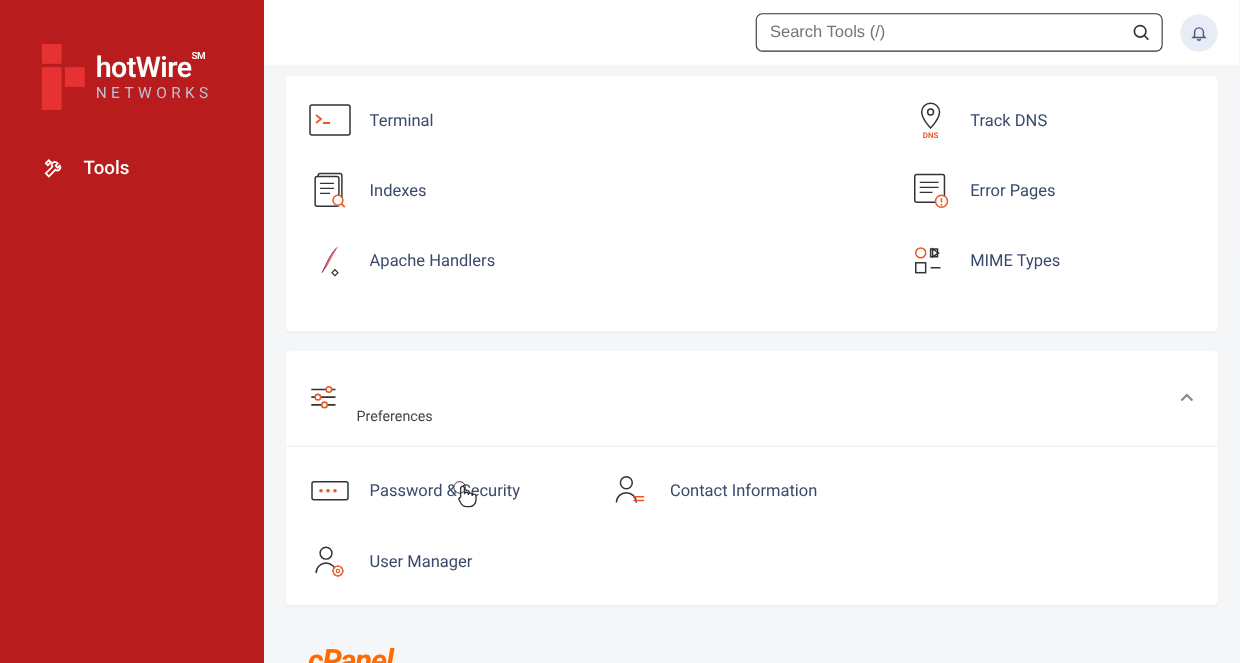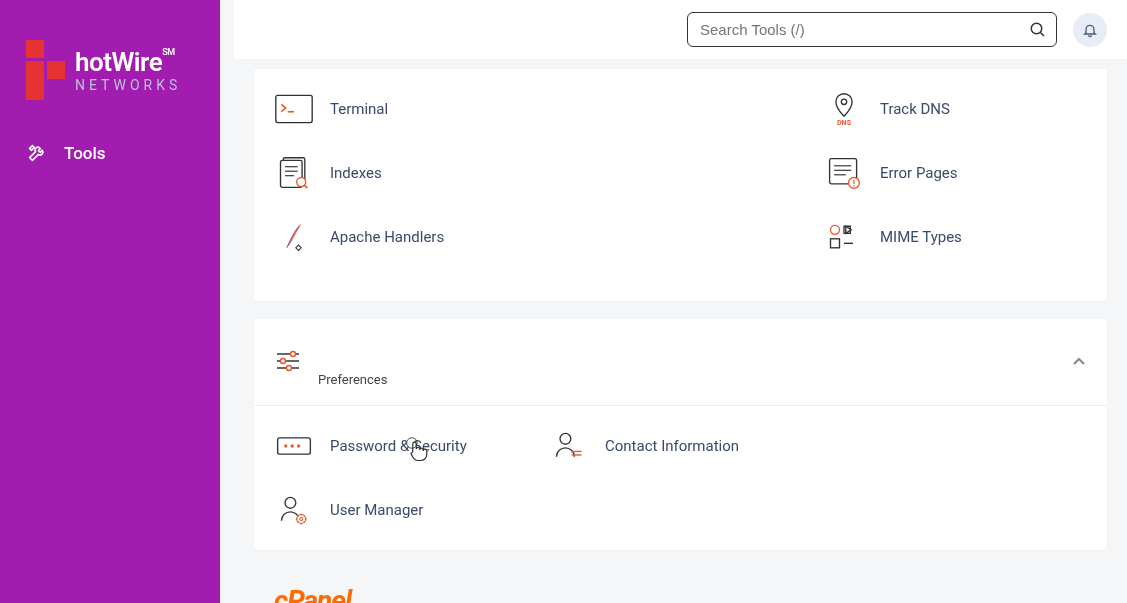--- a/index.html
+++ b/index.html
@@ -1,32 +1,32 @@
 <!DOCTYPE html>
 <html><head>
   <meta charset="utf-8">
   <style>
     * { margin: 0; padding: 0; box-sizing: border-box; }
     body { font-family: -apple-system, BlinkMacSystemFont, 'Segoe UI', Roboto, sans-serif; background: #f5f6f8; color: #333; width: 1127px; height: 603px; overflow: hidden; }
     .app { display: flex; height: 100%; }
-    .sidebar { width: 220px; background: #a21caf; color: #fff; padding: 20px 4px; flex-shrink: 0; }
+    .sidebar { width: 240px; background: #b91c1c; color: #fff; padding: 20px 16px; flex-shrink: 0; }
     .logo { padding: 20px 22px 30px; }
     .logo-row { display: flex; align-items: center; gap: 10px; }
     .logo-squares { display: grid; grid-template-columns: 18px 18px; grid-template-rows: 18px 18px; gap: 3px; }
     .logo-squares span { background: #e63232; }
     .logo-squares span:nth-child(2) { visibility: hidden; }
     .logo-squares .big { grid-row: span 2; height: 39px; }
     .logo-text { display: flex; flex-direction: column; }
     .logo-main { font-size: 26px; font-weight: 600; letter-spacing: -0.5px; color: #fff; }
     .logo-main sup { font-size: 9px; vertical-align: top; }
     .logo-sub { font-size: 14px; letter-spacing: 4px; color: #b9c2d6; }
     .sidebar-item { display: flex; align-items: center; gap: 16px; padding: 12px 22px; cursor: pointer; }
     .sidebar-item .sb-icon { width: 22px; height: 22px; display: flex; align-items: center; justify-content: center; }
     .sidebar-item .sb-label { font-size: 17px; font-weight: 500; }
-    .main { flex: 1; display: flex; flex-direction: column; overflow: hidden; padding-left: 14px; }
+    .main { flex: 1; display: flex; flex-direction: column; overflow: hidden; }
     .topbar { background: #fff; padding: 12px 20px; display: flex; align-items: center; justify-content: flex-end; gap: 16px; }
     .search-wrap { position: relative; width: 370px; }
     .search-input { width: 100%; padding: 8px 36px 8px 12px; border: 1.5px solid #333; border-radius: 6px; font-size: 15px; outline: none; }
     .search-icon { position: absolute; right: 10px; top: 50%; transform: translateY(-50%); width: 18px; height: 18px; }
     .notif-btn { width: 34px; height: 34px; border-radius: 50%; background: #e8ecf6; display: flex; align-items: center; justify-content: center; cursor: pointer; }
     .content { flex: 1; padding: 10px 20px 16px 20px; overflow-y: auto; }
     .panel { background: #fff; border-radius: 4px; margin-bottom: 18px; box-shadow: 0 1px 2px rgba(0,0,0,0.04); }
     .panel-body { padding: 20px; display: grid; grid-template-columns: 1fr 1fr 1fr; gap: 24px 12px; }
     .panel-body.two-col { grid-template-columns: 1fr 1fr 1fr; }
     .panel-header { padding: 18px 20px; display: flex; align-items: center; justify-content: space-between; border-bottom: 1px solid #eee; cursor: pointer; }

